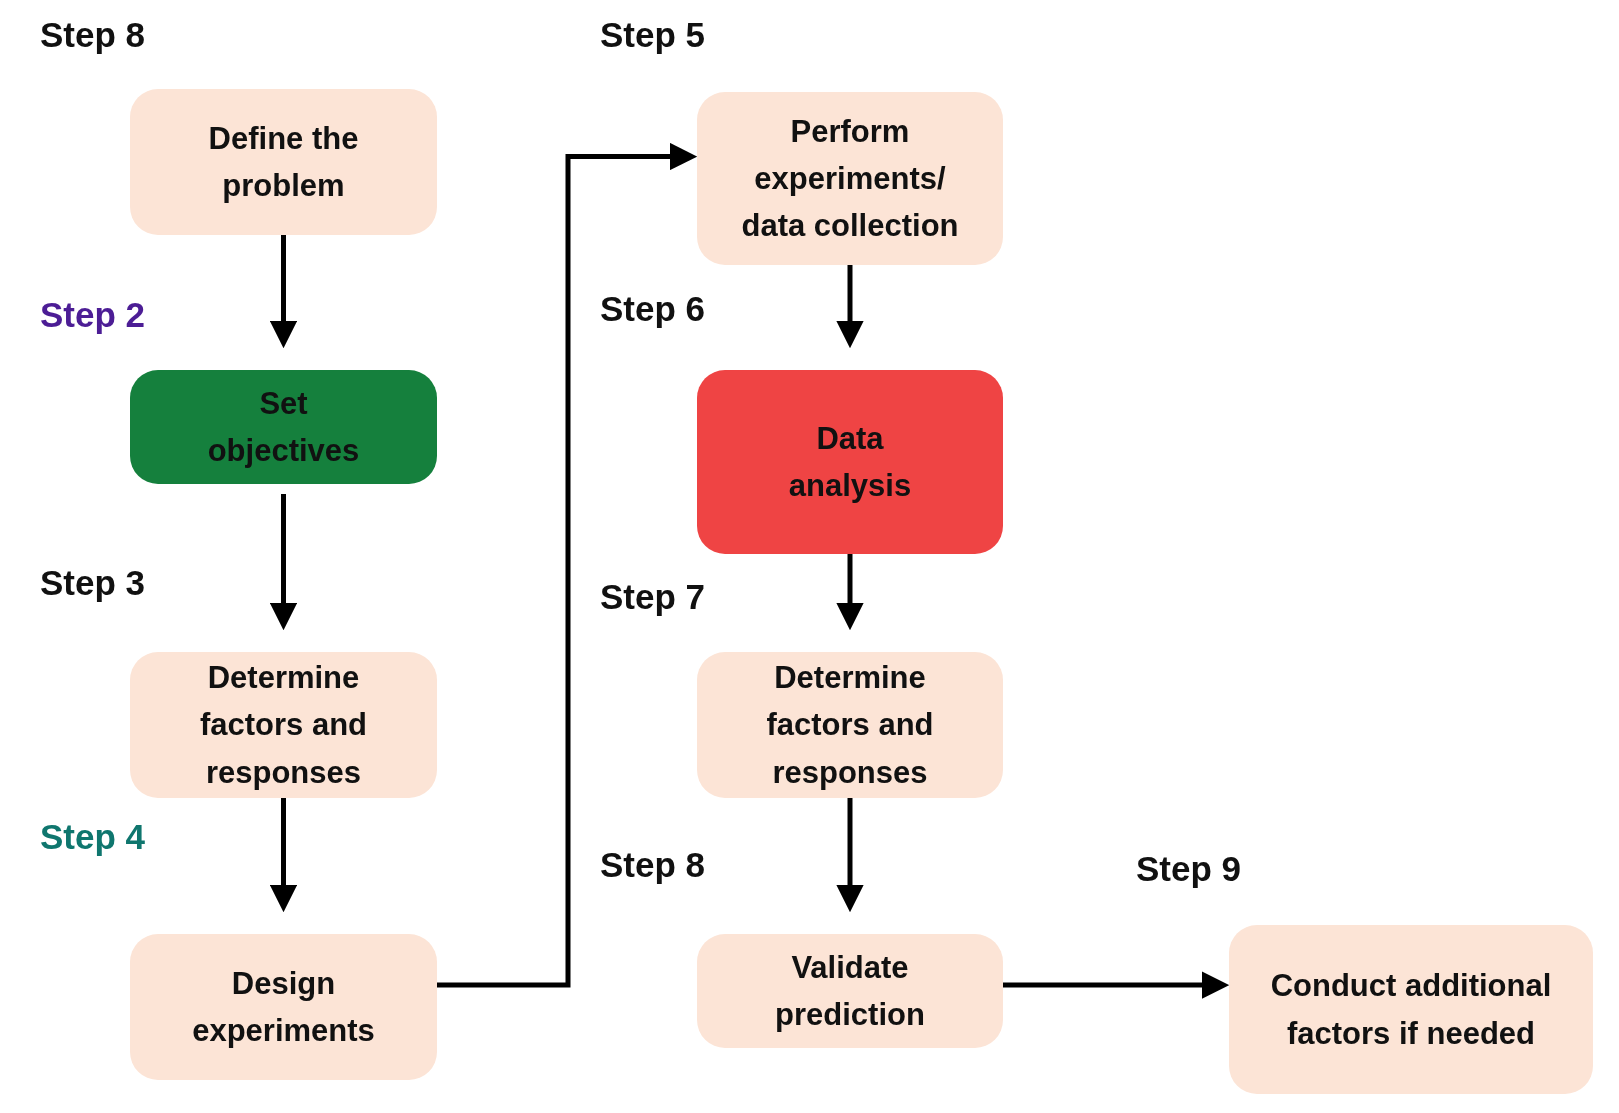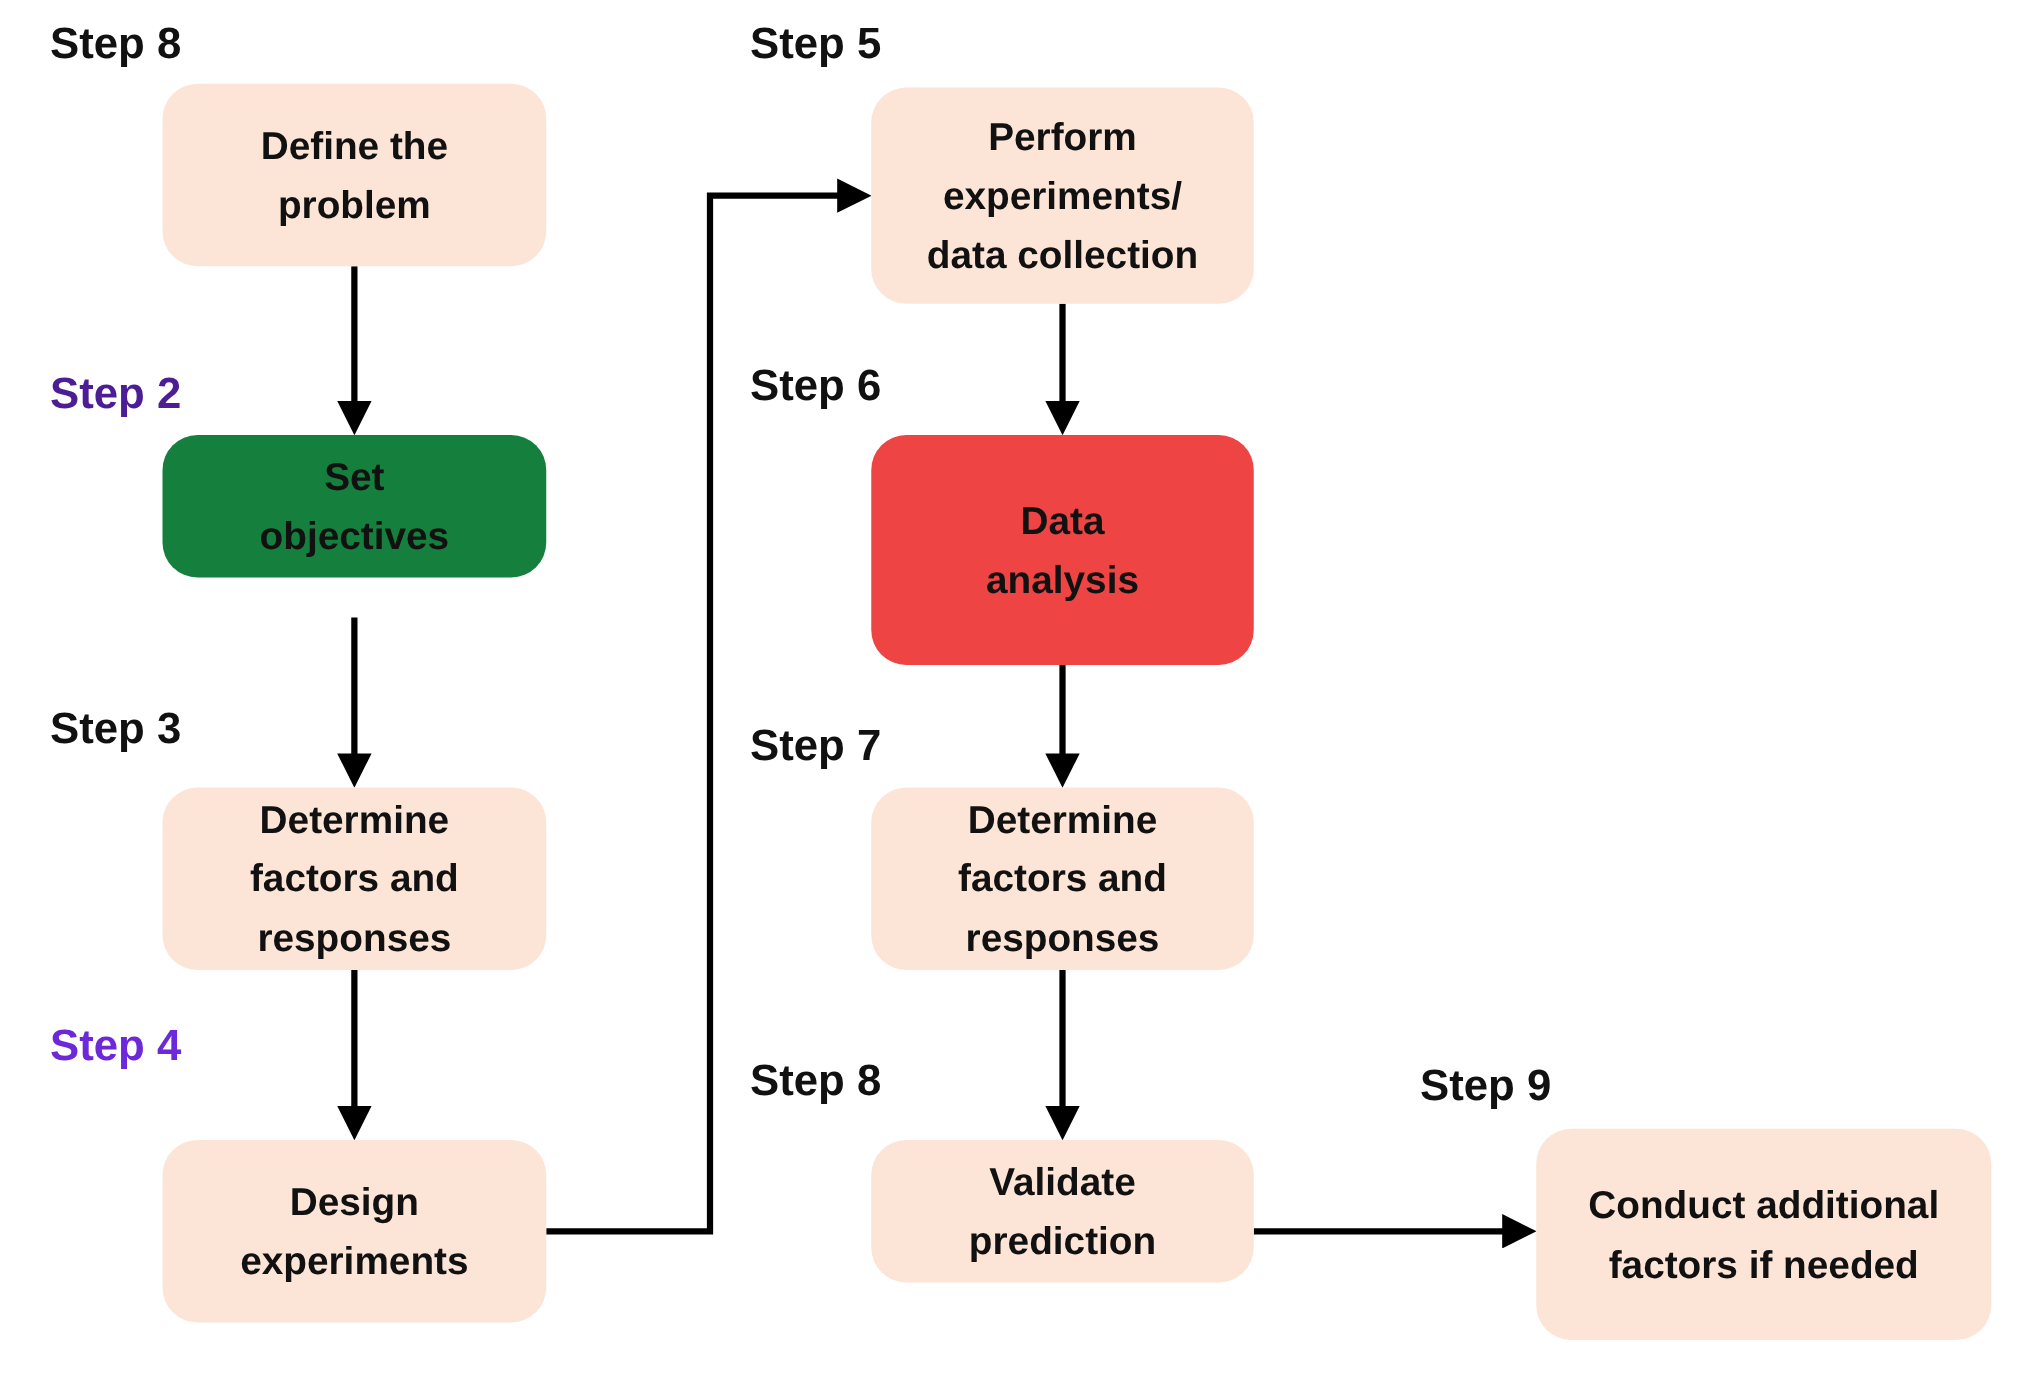--- a/index.html
+++ b/index.html
@@ -29,20 +29,21 @@
     display: flex;
     align-items: center;
     justify-content: center;
     text-align: center;
     font-weight: 700;
     font-size: 31px;
     line-height: 1.52;
     white-space: pre-line;
     box-sizing: border-box;
     padding: 4px 10px;
+    margin-top: 22px;
   }
   .step-label {
     position: absolute;
     font-weight: 700;
     font-size: 35px;
     line-height: 1.1;
     white-space: nowrap;
   }
 </style>
 </head>
@@ -72,21 +73,21 @@
       <div class="step-label" style="left: 40px; top: 16px; color: rgb(17, 17, 17);">Step 8</div>
       <div class="node" style="left: 130px; top: 348px; width: 307px; height: 114px; background: #15803d; color: rgb(17, 17, 17);">Set
 objectives</div>
       <div class="step-label" style="left: 40px; top: 296px; color: #4c1d95;">Step 2</div>
       <div class="node" style="left: 130px; top: 630px; width: 307px; height: 146px; background: rgb(252, 228, 214); color: rgb(17, 17, 17);">Determine
 factors and
 responses</div>
       <div class="step-label" style="left: 40px; top: 564px; color: rgb(17, 17, 17);">Step 3</div>
       <div class="node" style="left: 130px; top: 912px; width: 307px; height: 146px; background: rgb(252, 228, 214); color: rgb(17, 17, 17); text-align: center;">Design
 experiments</div>
-      <div class="step-label" style="left: 40px; top: 818px; color: #6d28d9;">Step 4</div>
+      <div class="step-label" style="left: 40px; top: 818px; color: #0f766e;">Step 4</div>
       <div class="node" style="left: 697px; top: 70px; width: 306px; height: 173px; background: rgb(252, 228, 214); color: rgb(17, 17, 17);">Perform
 experiments/
 data collection</div>
       <div class="step-label" style="left: 600px; top: 16px; color: rgb(17, 17, 17);">Step 5</div>
       <div class="node" style="left: 697px; top: 348px; width: 306px; height: 184px; background: #ef4444; color: rgb(17, 17, 17);">Data
 analysis</div>
       <div class="step-label" style="left: 600px; top: 290px; color: rgb(17, 17, 17);">Step 6</div>
       <div class="node" style="left: 697px; top: 630px; width: 306px; height: 146px; background: rgb(252, 228, 214); color: rgb(17, 17, 17);">Determine
 factors and
 responses</div>

